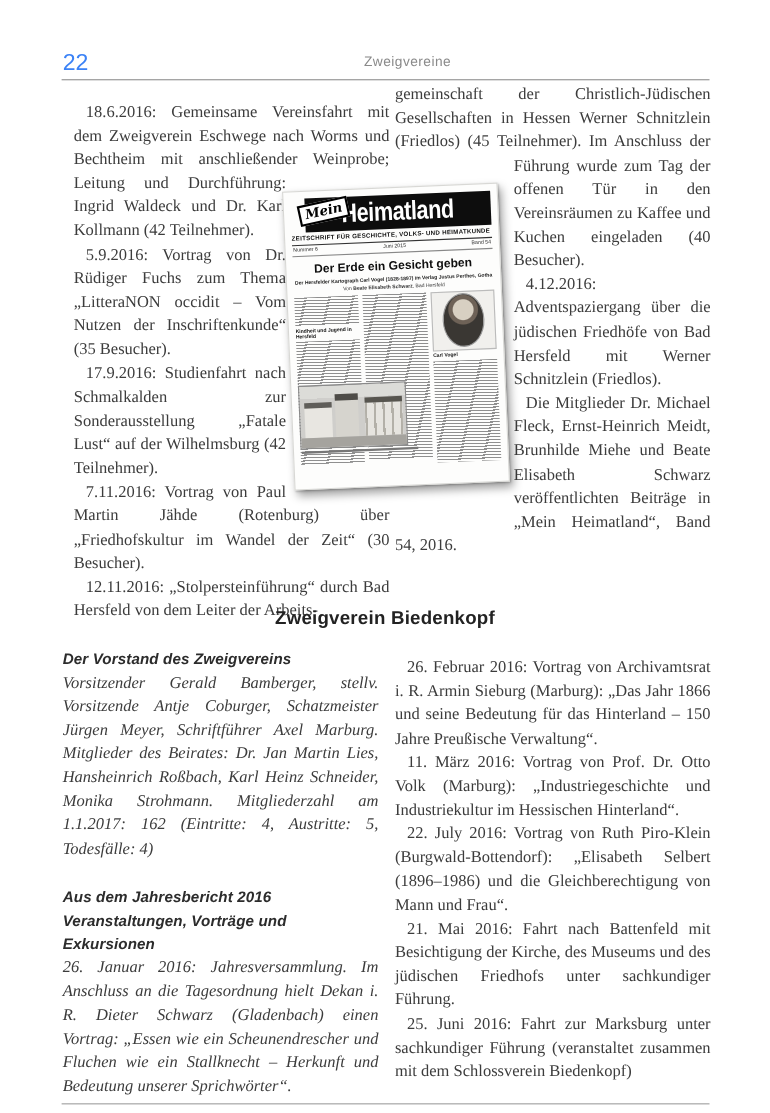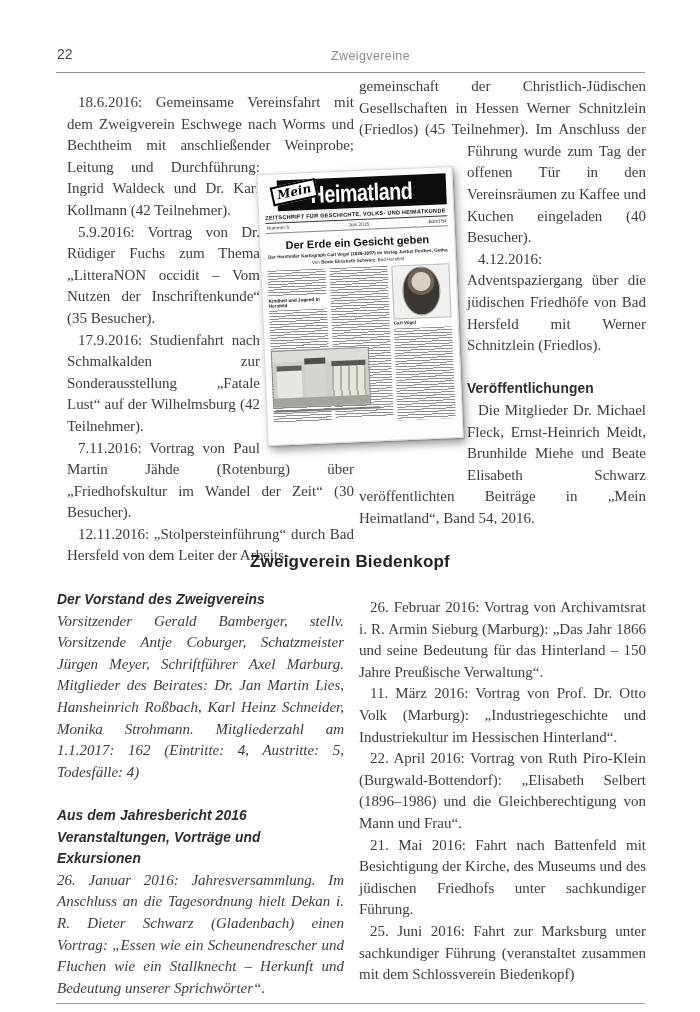--- a/index.html
+++ b/index.html
@@ -3,21 +3,21 @@
 <meta charset="utf-8">
 <style>
   html,body{margin:0;padding:0;}
   body{
     width:700px;height:1012px;position:relative;background:#ffffff;
     font-family:"Liberation Serif", serif;color:#3c3c3c;overflow:hidden;
   }
   
   .folio{
     position:absolute;left:57px;top:46px;
-    font-family:"Liberation Sans", sans-serif;font-size:14px;color:#404040;
+    font-family:"Liberation Sans", sans-serif;font-size:21px;color:#3b82f6;
   }
   .running-head{
     position:absolute;left:0;right:0;top:49px;text-align:center;
     font-family:"Liberation Sans", sans-serif;font-size:12.5px;color:#8a8a8a;
     letter-spacing:0.4px;
     margin-left:41px;
   }
   .rule-top{position:absolute;left:56px;right:55px;top:72px;border-top:1px solid #8f8f8f;}
   .rule-bottom{position:absolute;left:56px;right:55px;top:1003px;border-top:1px solid #9d9d9d;}
 
@@ -106,21 +106,20 @@
     <p class="ind"><span>18.6.2016: Gemeinsame Vereinsfahrt mit dem Zweigverein Eschwege nach Worms und Bechtheim mit anschließender Weinprobe; </span><span class="spacer-r"></span><span>Leitung und Durchführung: Ingrid Waldeck und Dr. Karl Kollmann (42 Teilnehmer).</span></p>
     <p class="ind">5.9.2016: Vortrag von Dr. Rüdiger Fuchs zum Thema „LitteraNON occidit – Vom Nutzen der Inschriftenkunde“ (35 Besucher).</p>
     <p class="ind">17.9.2016: Studienfahrt nach Schmalkalden zur Sonderausstellung „Fatale Lust“ auf der Wilhelmsburg (42 Teilnehmer).</p>
     <p class="ind">7.11.2016: Vortrag von Paul Martin Jähde (Rotenburg) über „Friedhofskultur im Wandel der Zeit“ (30 Besucher).</p>
     <p class="ind">12.11.2016: „Stolpersteinführung“ durch Bad Hersfeld von dem Leiter der Arbeits-</p>
   </div>
 
   <div class="col" id="col2">
     <p><span>gemeinschaft der Christlich-Jüdischen Gesellschaften in Hessen Werner Schnitzlein (Friedlos) (45 Teilnehmer). Im Anschluss der </span><span class="spacer-l"></span><span>Führung wurde zum Tag der offenen Tür in den Vereinsräumen zu Kaffee und Kuchen eingeladen (40 Besucher).</span></p>
     <p class="ind">4.12.2016: Adventspaziergang über die jüdischen Friedhöfe von Bad Hersfeld mit Werner Schnitzlein (Friedlos).</p>
-    <p class="bold-head gap-above">Veröffentlichungen</p>
     <p class="ind">Die Mitglieder Dr. Michael Fleck, Ernst-Heinrich Meidt, Brunhilde Miehe und Beate Elisabeth Schwarz veröffentlichten Beiträge in „Mein Heimatland“, Band 54, 2016.</p>
   </div>
 
   <div id="magazine">
     <div class="mag-inner">
       <div class="masthead">
         <span class="mein-box">Mein</span>
         <span class="masthead-main">Heimatland</span>
       </div>
       <div class="mag-subtitle">ZEITSCHRIFT FÜR GESCHICHTE, VOLKS- UND HEIMATKUNDE</div>
@@ -165,19 +164,19 @@
     <p class="bold-head">Der Vorstand des Zweigvereins</p>
     <p>Vorsitzender Gerald Bamberger, stellv. Vorsitzende Antje Coburger, Schatzmeister Jürgen Meyer, Schriftführer Axel Marburg. Mitglieder des Beirates: Dr. Jan Martin Lies, Hansheinrich Roßbach, Karl Heinz Schneider, Monika Strohmann. Mitgliederzahl am 1.1.2017: 162 (Eintritte: 4, Austritte: 5, Todesfälle: 4)</p>
     <p class="bold-head gap-above">Aus dem Jahresbericht 2016</p>
     <p class="bold-head">Veranstaltungen, Vorträge und Exkursionen</p>
     <p>26. Januar 2016: Jahresversammlung. Im Anschluss an die Tagesordnung hielt Dekan i. R. Dieter Schwarz (Gladenbach) einen Vortrag: „Essen wie ein Scheunendrescher und Fluchen wie ein Stallknecht – Herkunft und Bedeutung unserer Sprichwörter“.</p>
   </div>
 
   <div class="col" id="col4">
     <p class="ind">26. Februar 2016: Vortrag von Archivamtsrat i. R. Armin Sieburg (Marburg): „Das Jahr 1866 und seine Bedeutung für das Hinterland – 150 Jahre Preußische Verwaltung“.</p>
     <p class="ind">11. März 2016: Vortrag von Prof. Dr. Otto Volk (Marburg): „Industriegeschichte und Industriekultur im Hessischen Hinterland“.</p>
-    <p class="ind">22. April 2016: Vortrag von Ruth Piro-Klein (Burgwald-Bottendorf): „Elisabeth Selbert (1896–1986) und die Gleichberechtigung von Mann und Frau“.</p>
+    <p class="ind">22. July 2016: Vortrag von Ruth Piro-Klein (Burgwald-Bottendorf): „Elisabeth Selbert (1896–1986) und die Gleichberechtigung von Mann und Frau“.</p>
     <p class="ind">21. Mai 2016: Fahrt nach Battenfeld mit Besichtigung der Kirche, des Museums und des jüdischen Friedhofs unter sachkundiger Führung.</p>
     <p class="ind">25. Juni 2016: Fahrt zur Marksburg unter sachkundiger Führung (veranstaltet zusammen mit dem Schlossverein Biedenkopf)</p>
   </div>
 
   <div class="rule-bottom"></div>
 </div>
 
 </body></html>

